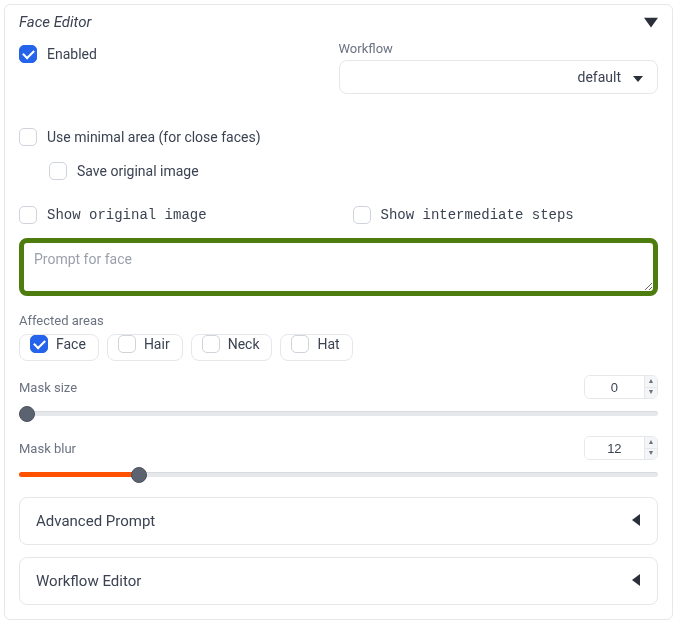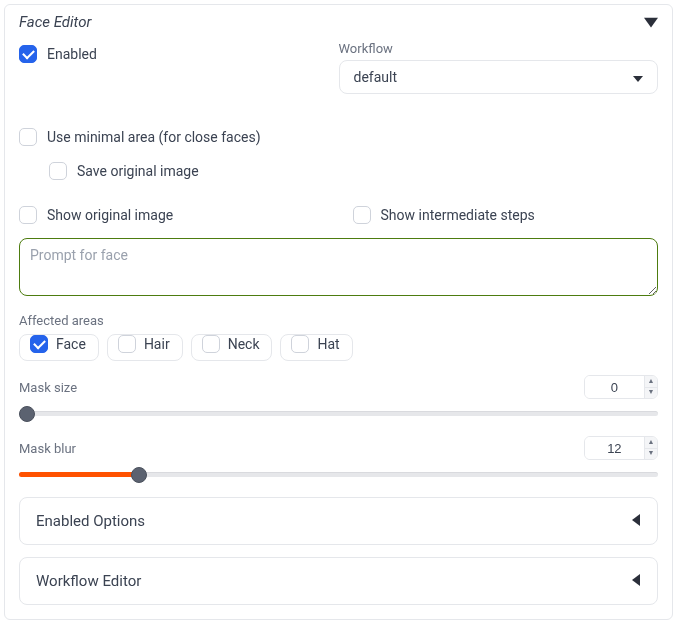--- a/index.html
+++ b/index.html
@@ -73,38 +73,40 @@
   }
   .chk-label { color: #3b4352; cursor: pointer; }
 
   .select-wrap {
     position: relative;
     border: 1px solid #e5e7eb;
     border-radius: 8px;
     padding: 8px 36px 8px 14px;
     background: #fff;
     cursor: pointer;
+    text-align: right;
   }
   .select-wrap .caret {
     position: absolute;
     right: 14px; top: 50%;
     transform: translateY(-50%);
   }
 
   .spacer { height: 20px; }
 
   .two-col {
     display: grid;
     grid-template-columns: 1fr 1fr;
     gap: 10px 28px;
+    font-family: Liberation Mono, monospace;
   }
 
   .textarea {
     width: 100%;
-    border: 1px solid #4d7c0f;
+    border: 5px solid #4d7c0f;
     border-radius: 8px;
     min-height: 58px;
     padding: 8px 10px;
     font-family: inherit;
     font-size: 14px;
     color: #3b4352;
     resize: both;
   }
   .textarea::placeholder { color: #9aa1ad; }
 
@@ -323,21 +325,21 @@
     </div>
     <div class="slider-track-wrap">
       <div class="slider-track">
         <div class="slider-fill" style="width:18.75%"></div>
         <div class="slider-thumb" style="left:18.75%"></div>
       </div>
     </div>
   </div>
 
   <div class="section-toggle">
-    <span class="section-toggle-title">Enabled Options</span>
+    <span class="section-toggle-title">Advanced Prompt</span>
     <span>
       <svg width="10" height="12" viewBox="0 0 10 12">
           <path d="M9 0 L9 12 L1 6 Z" fill="#2b2f3a"></path>
         </svg>
     </span>
   </div>
 
   <div class="section-toggle">
     <span class="section-toggle-title">Workflow Editor</span>
     <span>

